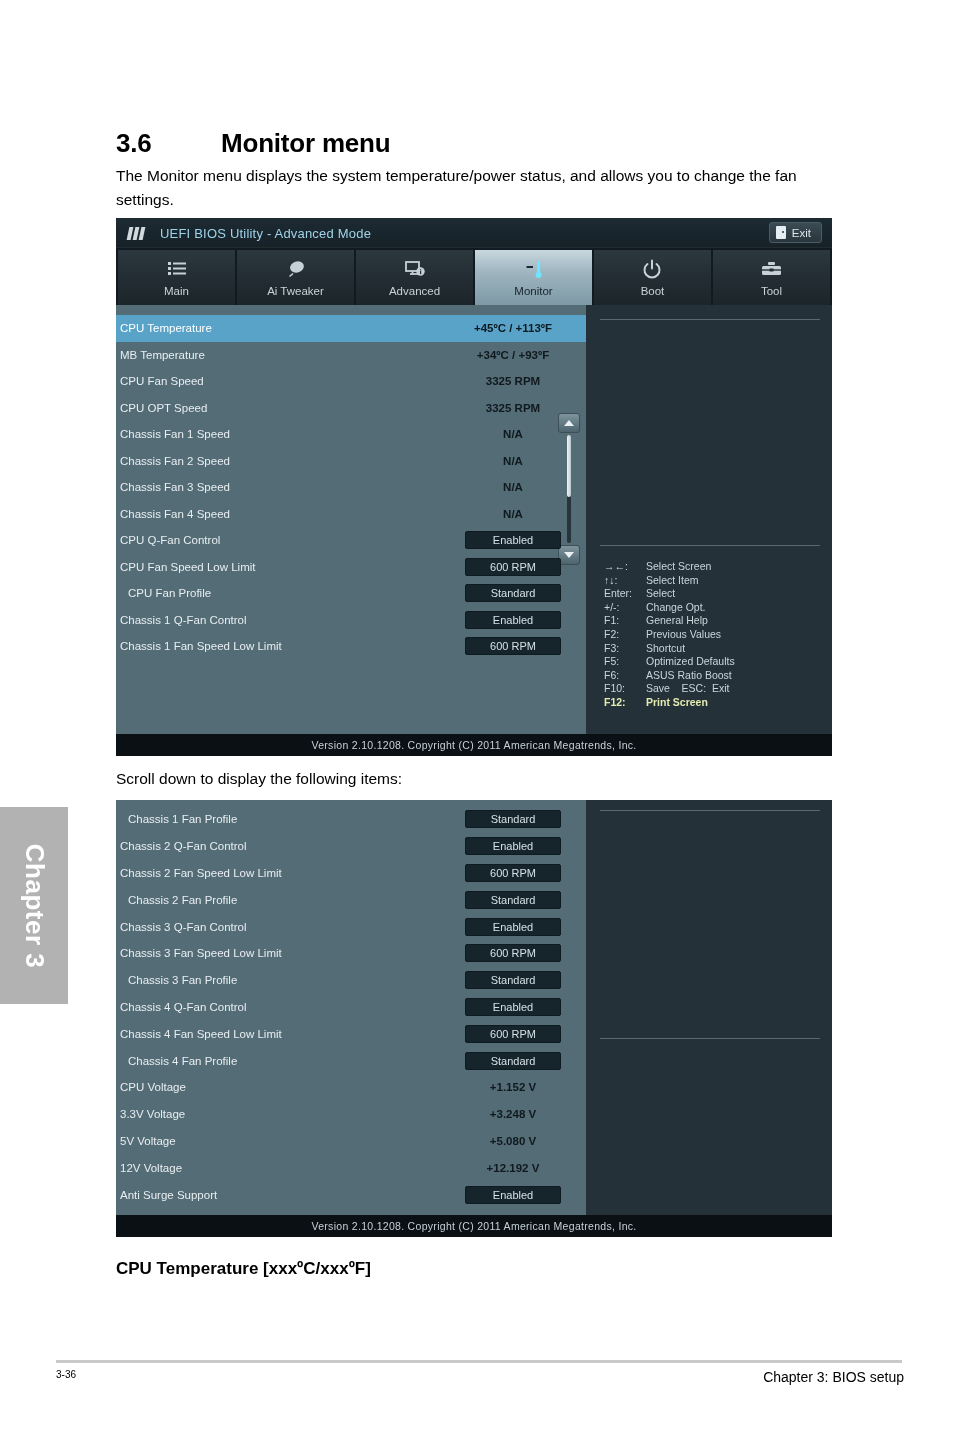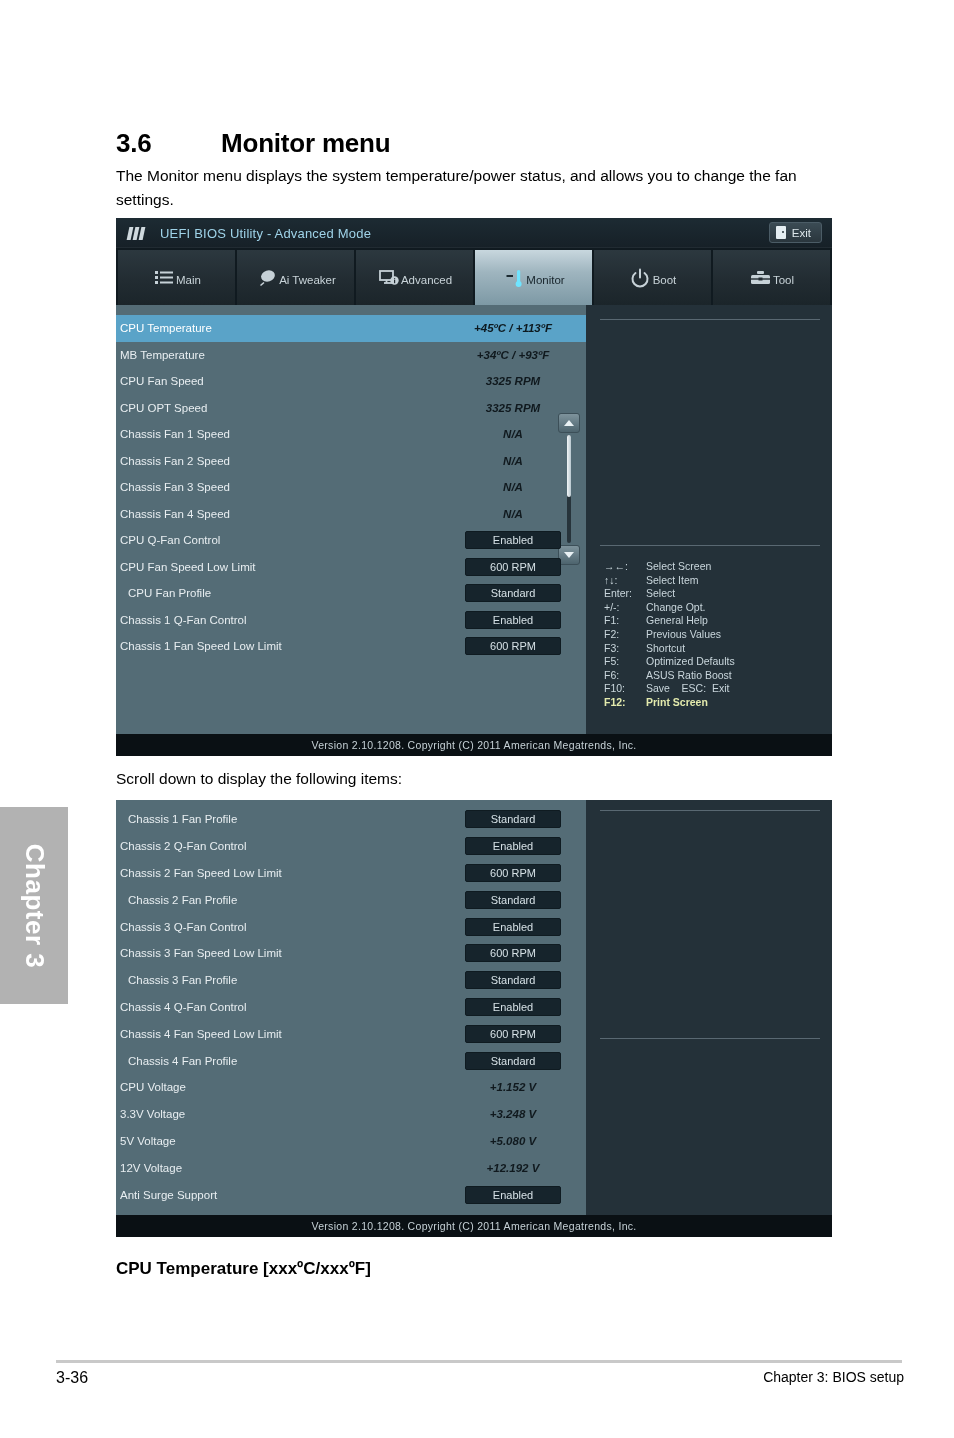--- a/index.html
+++ b/index.html
@@ -55,21 +55,21 @@
   }
   .body-para b { font-weight: bold; }
 
   
   .footer-rule {
     position: absolute; left: 56px; top: 1360px;
     width: 846px; height: 3px; background: #c9c9c9;
   }
   .footer-left {
     position: absolute; left: 56px; top: 1369px;
-    font-size: 16px; color: #000;
+    font-size: 10px; color: #000;
   }
   .footer-right {
     position: absolute; right: 50px; top: 1369px;
     font-size: 14px; color: #000;
   }
 
   
   .bios {
     position: absolute;
     background: #0d1418;
@@ -124,21 +124,21 @@
 
   
   .bios-nav {
     display: flex; height: 57px;
     background: #101a20;
     padding: 2px 2px 0 2px;
     gap: 2px;
   }
   .nav-tab {
     flex: 1;
-    display: flex; flex-direction: row;
+    display: flex; flex-direction: column;
     align-items: center; justify-content: center;
     background: linear-gradient(180deg,#2c383f 0%, #222c32 55%, #1b252a 100%);
     color: #c3ced4;
     position: relative;
   }
   .nav-tab .nav-label { font-size: 11.5px; margin-top: 5px; color:#c8d3d8; }
   .nav-tab.active {
     background: linear-gradient(180deg,#c8d7de 0%, #9fb5bf 40%, #7d99a5 100%);
   }
   .nav-tab.active .nav-label { color: #18252c; font-weight: 500; }
@@ -185,21 +185,21 @@
   .row.selected .rvalue { color:#0d1a20; }
   .row .rbtn {
     min-width: 96px; height: 18px;
     background: #16242c;
     border: 1px solid #0f1b21;
     border-radius: 2px;
     display:flex;align-items:center;justify-content:center;
     font-size: 11px; color:#d5e0e5;
     margin-right: 11px;
   }
-  .rvalwrap { min-width: 118px; display:flex; justify-content:flex-end;font-style:italic; }
+  .rvalwrap { min-width: 118px; display:flex; justify-content:flex-end; }
 
   
   .scrollbar {
     position: absolute; right: 6px; top: 108px;
     width: 22px; height: 152px;
   }
   .sb-btn {
     width: 22px; height: 20px;
     background: linear-gradient(180deg,#7e939c,#4d646e);
     border: 1px solid #3c4f58;

